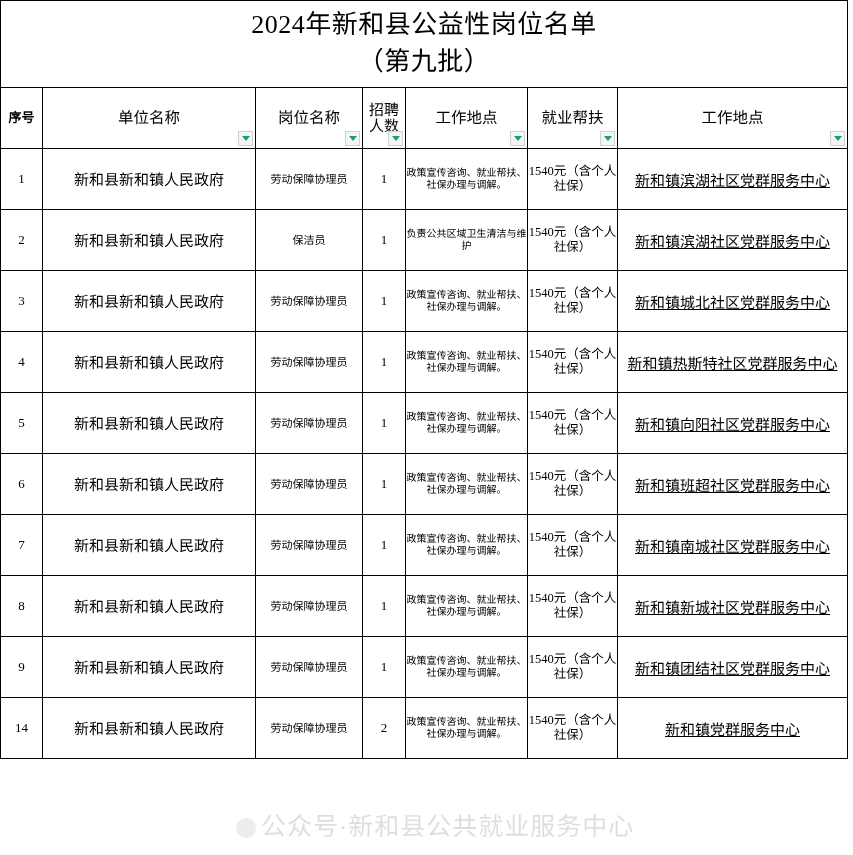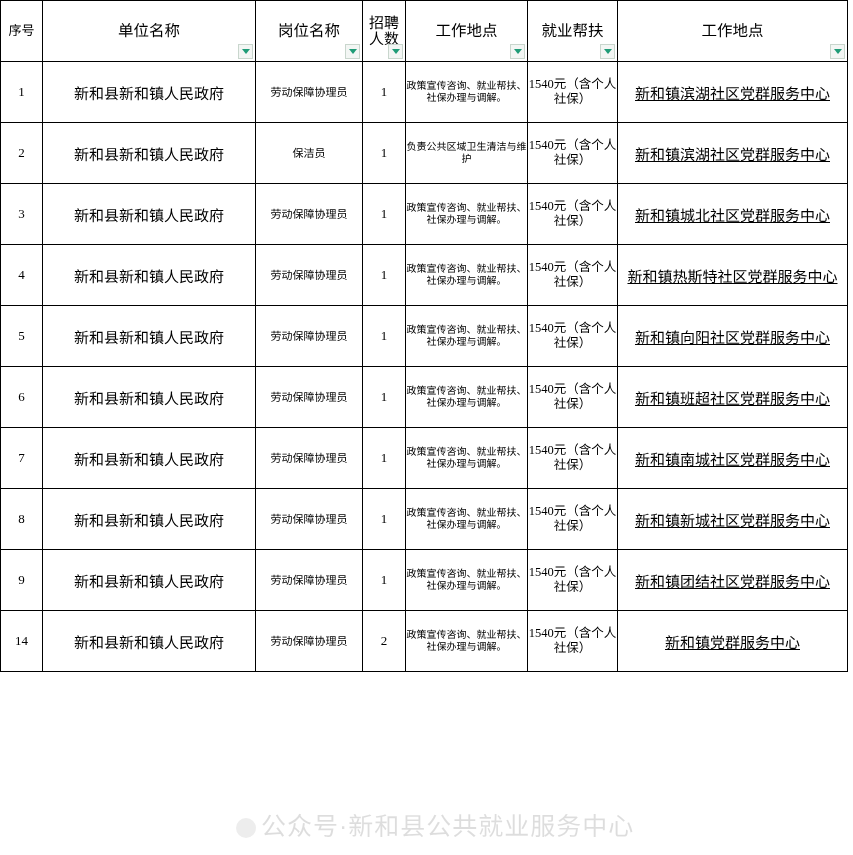--- a/index.html
+++ b/index.html
@@ -65,21 +65,21 @@
   .hdr-cell .hdr-text {
     display: block;
     padding: 0 2px;
   }
   .hdr-cell.narrow .hdr-text {
     font-size: 15px;
     line-height: 1.1;
   }
   .hdr-cell.seq .hdr-text {
     font-size: 13px;
-    font-weight: normal;
+    font-weight: bold;
   }
 
   
   .filter-btn {
     position: absolute;
     right: 2px;
     bottom: 2px;
     width: 15px;
     height: 15px;
     border: 1px solid #c9d6cd;
@@ -94,21 +94,21 @@
     width: 0;
     height: 0;
     border-left: 4px solid transparent;
     border-right: 4px solid transparent;
     border-top: 5px solid #1f9c77;
   }
 
   
   tr.data-row td { height: 60px; }
   td.c-seq   { font-size: 13px; font-family: "Liberation Serif", serif; }
-  td.c-unit  { font-size: 15px; }
+  td.c-unit  { font-size: 15px; font-family: Liberation Mono, monospace; }
   td.c-post  { font-size: 11px; line-height: 1.18; }
   td.c-num   { font-size: 13px; }
   td.c-work  { font-size: 10px; line-height: 1.24; padding: 0 1px; }
   td.c-pay   { font-size: 12.5px; line-height: 1.24; padding: 0 1px; }
   td.c-place { font-size: 15px; text-decoration: underline; }
 
   
   .watermark {
     position: absolute;
     left: 236px;
@@ -145,20 +145,26 @@
       <col style="width:213px">
       <col style="width:107px">
       <col style="width:43px">
       <col style="width:122px">
       <col style="width:90px">
       <col style="width:230px">
     </colgroup>
 
     <tbody>
 
+      <tr>
+        <td class="title-cell" colspan="7">
+          <span class="title-line1">2024年新和县公益性岗位名单</span>
+          <span class="title-line2">（第九批）</span>
+        </td>
+      </tr>
 
       <tr id="header-row">
           <th class="hdr-cell seq">
             <span class="hdr-text">序号</span>
           </th>
           <th class="hdr-cell">
             <span class="hdr-text">单位名称</span>
             <span class="filter-btn">
               <span class="tri"></span>
             </span>

